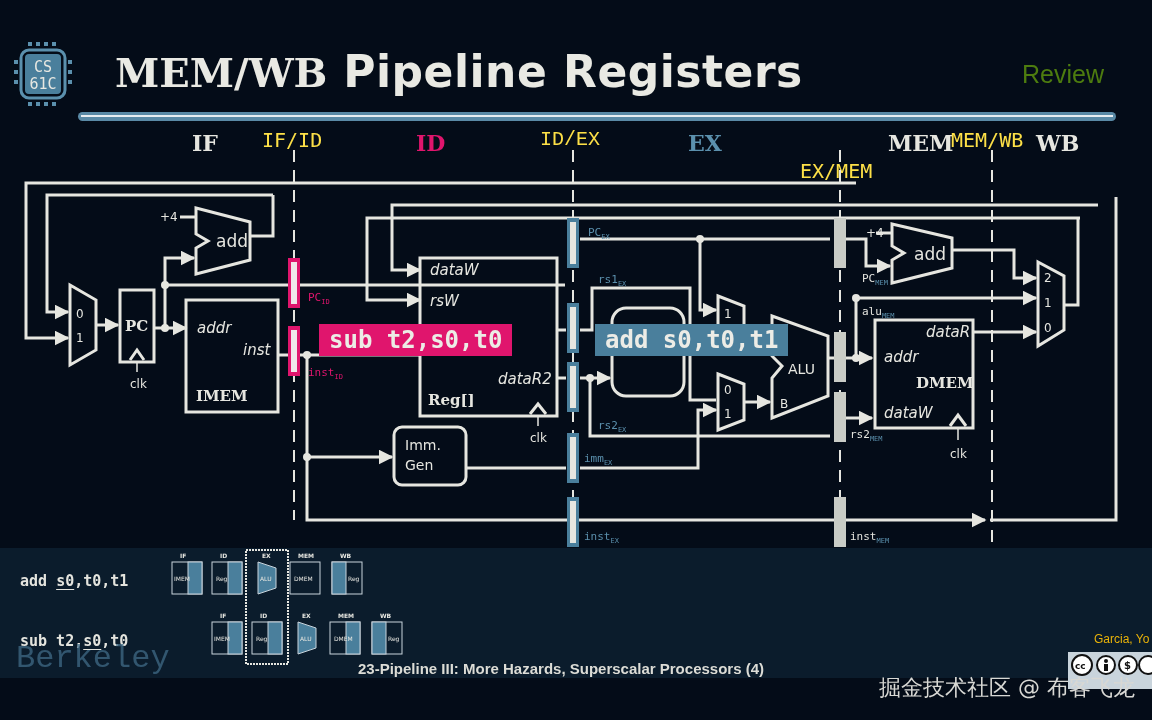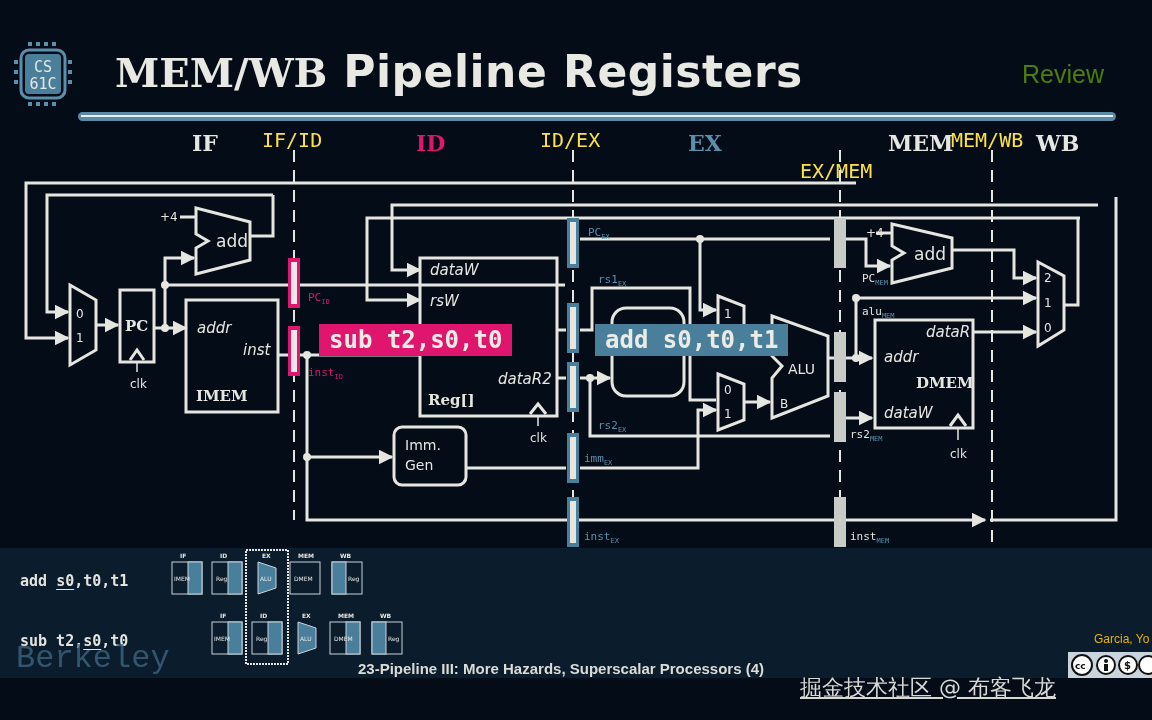--- a/index.html
+++ b/index.html
@@ -16,22 +16,22 @@
   .preg{font-family:"DejaVu Sans Mono",monospace;font-size:20px;color:#fde047;}
   .instr{font-family:"DejaVu Sans Mono",monospace;font-weight:bold;font-size:24px;padding:2px 10px;color:#ecece6;white-space:nowrap;}
   #instr-id{left:319px;top:324px;background:#e0156d;}
   #instr-ex{left:595px;top:324px;background:#4a7f9c;}
   #bottom-band{left:0;top:548px;width:1152px;height:130px;background:#0b1c2c;}
   .code{font-family:"DejaVu Sans Mono",monospace;font-weight:bold;font-size:15px;color:#e4e4de;white-space:nowrap;}
   .code u{text-decoration:underline;text-underline-offset:3px;}
   #footer-title{left:358px;top:660px;font-size:15px;font-weight:bold;color:#dcdcd6;font-family:"Liberation Sans",sans-serif;white-space:nowrap;text-align:center;}
   #author{left:1094px;top:632px;font-size:12px;color:#eab308;font-family:"Liberation Sans",sans-serif;white-space:nowrap;}
   #berkeley{left:16px;top:640px;font-size:32px;color:#3f6a86;font-family:Liberation Mono, monospace;opacity:0.75;}
-  #watermark{left:800px;top:673px;font-size:22px;color:#d8d8d4;white-space:nowrap;text-decoration:underline;}
-  #cc{left:1068px;top:652px;width:84px;height:26px;background:#c9d4dc;}
+  #watermark{left:879px;top:673px;font-size:22px;color:#d8d8d4;white-space:nowrap;}
+  #cc{left:1068px;top:652px;width:84px;height:37px;background:#c9d4dc;}
   .lbl{font-family:"DejaVu Sans",sans-serif;font-style:italic;font-size:15px;fill:#e6e6e0;}
   .lblb{font-family:"DejaVu Serif",serif;font-weight:bold;font-size:15px;fill:#e6e6e0;}
   .sm{font-family:"DejaVu Sans",sans-serif;font-size:12px;fill:#e6e6e0;}
   .pr{font-family:"DejaVu Sans Mono",monospace;font-size:11px;fill:#5b90ad;}
   .prp{font-family:"DejaVu Sans Mono",monospace;font-size:11px;fill:#e0156d;}
   .prw{font-family:"DejaVu Sans Mono",monospace;font-size:11px;fill:#e6e6e0;}
 </style>
 </head>
 <body>
 
@@ -61,21 +61,21 @@
 <div id="title" class="abs">
   <span class="mono">MEM/WB</span>
   <span class="sans">Pipeline Registers</span>
 </div>
 <div id="review" class="abs">Review</div>
 <div id="title-rule" class="abs"></div>
 
 <div class="abs stage" style="left:192px;top:130px;color:#e6e6e0;">IF</div>
 <div class="abs preg" style="left:262px;top:128px;">IF/ID</div>
 <div class="abs stage" style="left:416px;top:130px;color:#e0156d;">ID</div>
-<div class="abs preg" style="left:540px;top:128px;">ID/EX</div>
+<div class="abs preg" style="left:540px;top:128px;font-family:Liberation Mono, monospace;">ID/EX</div>
 <div class="abs stage" style="left:688px;top:130px;color:#5b90ad;">EX</div>
 <div class="abs preg" style="left:800px;top:140px;margin-top:19px;">EX/MEM</div>
 <div class="abs stage" style="left:888px;top:130px;color:#e6e6e0;">MEM</div>
 <div class="abs preg" style="left:951px;top:128px;">MEM/WB</div>
 <div class="abs stage" style="left:1036px;top:130px;color:#e6e6e0;">WB</div>
 
 <svg class="abs" style="left:0;top:0;" width="1152" height="560">
   <defs>
     <marker id="arr" viewBox="0 0 10 10" refX="9" refY="5" markerWidth="5" markerHeight="5" orient="auto">
       <path d="M0,0 L10,5 L0,10 z" fill="#e6e6e0"></path>

